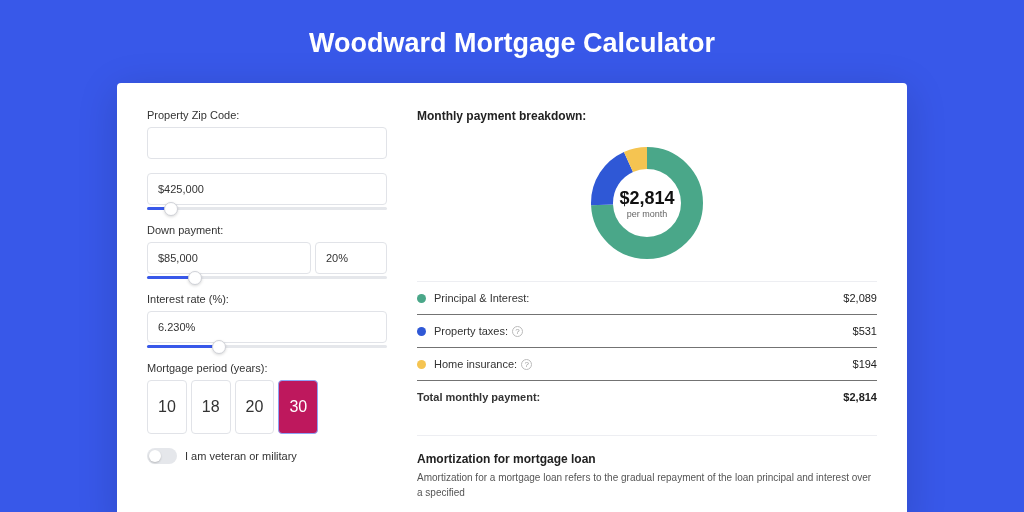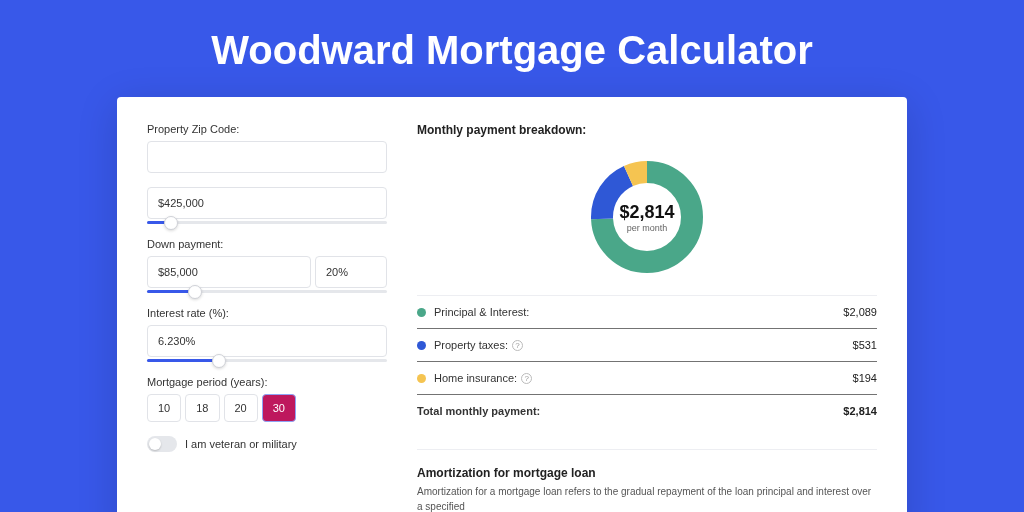--- a/index.html
+++ b/index.html
@@ -1,31 +1,31 @@
 <!DOCTYPE html>
 <html><head>
 <meta charset="utf-8">
 <style>
 * { box-sizing: border-box; margin: 0; padding: 0; }
 body { font-family: -apple-system, BlinkMacSystemFont, "Segoe UI", Arial, sans-serif; background: #3858e9; width: 1024px; height: 512px; overflow: hidden; }
-.page-title { color: #fff; font-size: 40px; font-weight: 700; text-align: center; padding: 28px 11px 24px; }
+.page-title { color: #fff; font-size: 27px; font-weight: 700; text-align: center; padding: 28px 11px 24px; }
 .card { background: #fff; width: 790px; margin: 0 auto; border-radius: 4px 4px 0 0; padding: 26px 30px; display: flex; gap: 30px; box-shadow: 0 8px 40px rgba(0,0,0,0.15); }
 .col-left { width: 240px; flex-shrink: 0; }
 .col-right { flex: 1; }
 .field { margin-bottom: 14px; }
 .label { font-size: 11px; color: #333; margin-bottom: 6px; display: block; }
 .input { width: 100%; border: 1px solid #e1e3e8; border-radius: 4px; padding: 9px 10px; font-size: 11px; color: #333; background: #fff; }
 .input-row { display: flex; gap: 4px; }
 .input-row .input:first-child { flex: 1; }
 .input-row .input:last-child { width: 72px; }
 .slider-track { position: relative; height: 3px; background: #e5e7eb; margin-top: 2px; border-radius: 2px; }
 .slider-fill { position: absolute; left: 0; top: 0; height: 3px; background: #3858e9; border-radius: 2px; }
 .slider-thumb { position: absolute; top: 50%; transform: translate(-50%, -50%); width: 14px; height: 14px; background: #fff; border: 1px solid #d0d2d8; border-radius: 50%; box-shadow: 0 1px 3px rgba(0,0,0,0.15); }
 .pill-group { display: flex; gap: 4px; }
-.pill { border: 1px solid #e1e3e8; border-radius: 4px; padding: 7px 10px; font-size: 11px; color: #333; cursor: pointer; background: #fff; }
+.pill { border: 1px solid #e1e3e8; border-radius: 4px; padding: 17px 10px; font-size: 16px; color: #333; cursor: pointer; background: #fff; }
 .pill.active { background: #be185d; color: #fff; border-color: #8ea3f5; }
 .toggle-row { display: flex; align-items: center; gap: 8px; margin-top: 14px; }
 .toggle { width: 30px; height: 16px; background: #e5e7eb; border-radius: 10px; position: relative; }
 .toggle-knob { position: absolute; left: 2px; top: 2px; width: 12px; height: 12px; background: #fff; border-radius: 50%; box-shadow: 0 1px 2px rgba(0,0,0,0.2); }
 .toggle-label { font-size: 11px; color: #333; }
 .section-title { font-size: 12px; font-weight: 700; color: #222; margin-bottom: 12px; }
 .donut-wrap { display: flex; justify-content: center; padding: 8px 0 18px; }
 .donut { position: relative; width: 120px; height: 120px; }
 .donut-center { position: absolute; left: 50%; top: 50%; transform: translate(-50%, -50%); text-align: center; }
 .donut-value { font-size: 18px; font-weight: 700; color: #111; }

